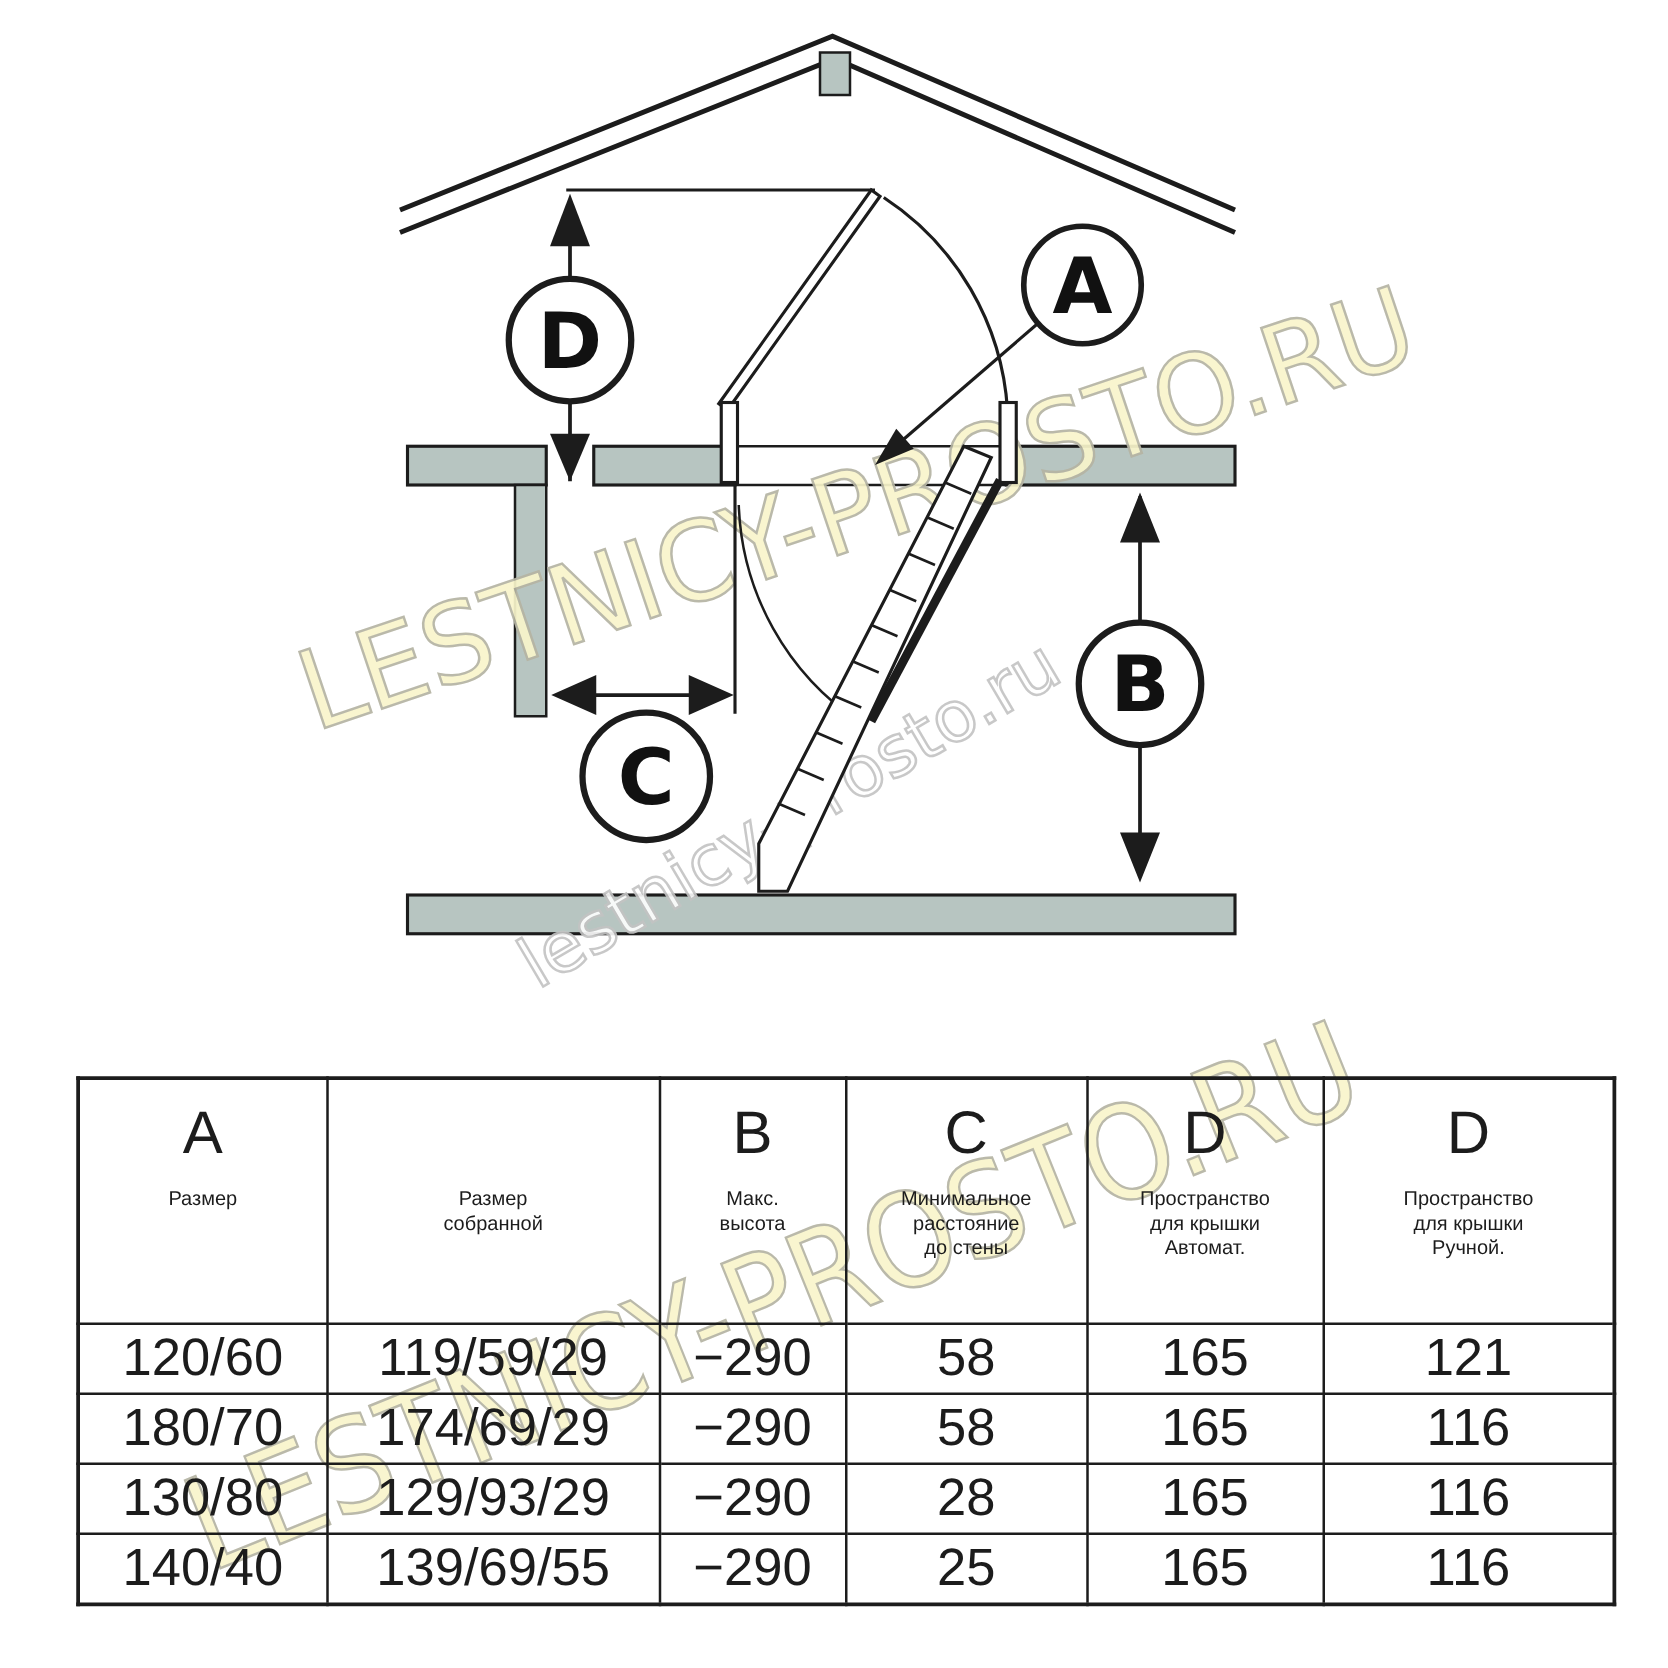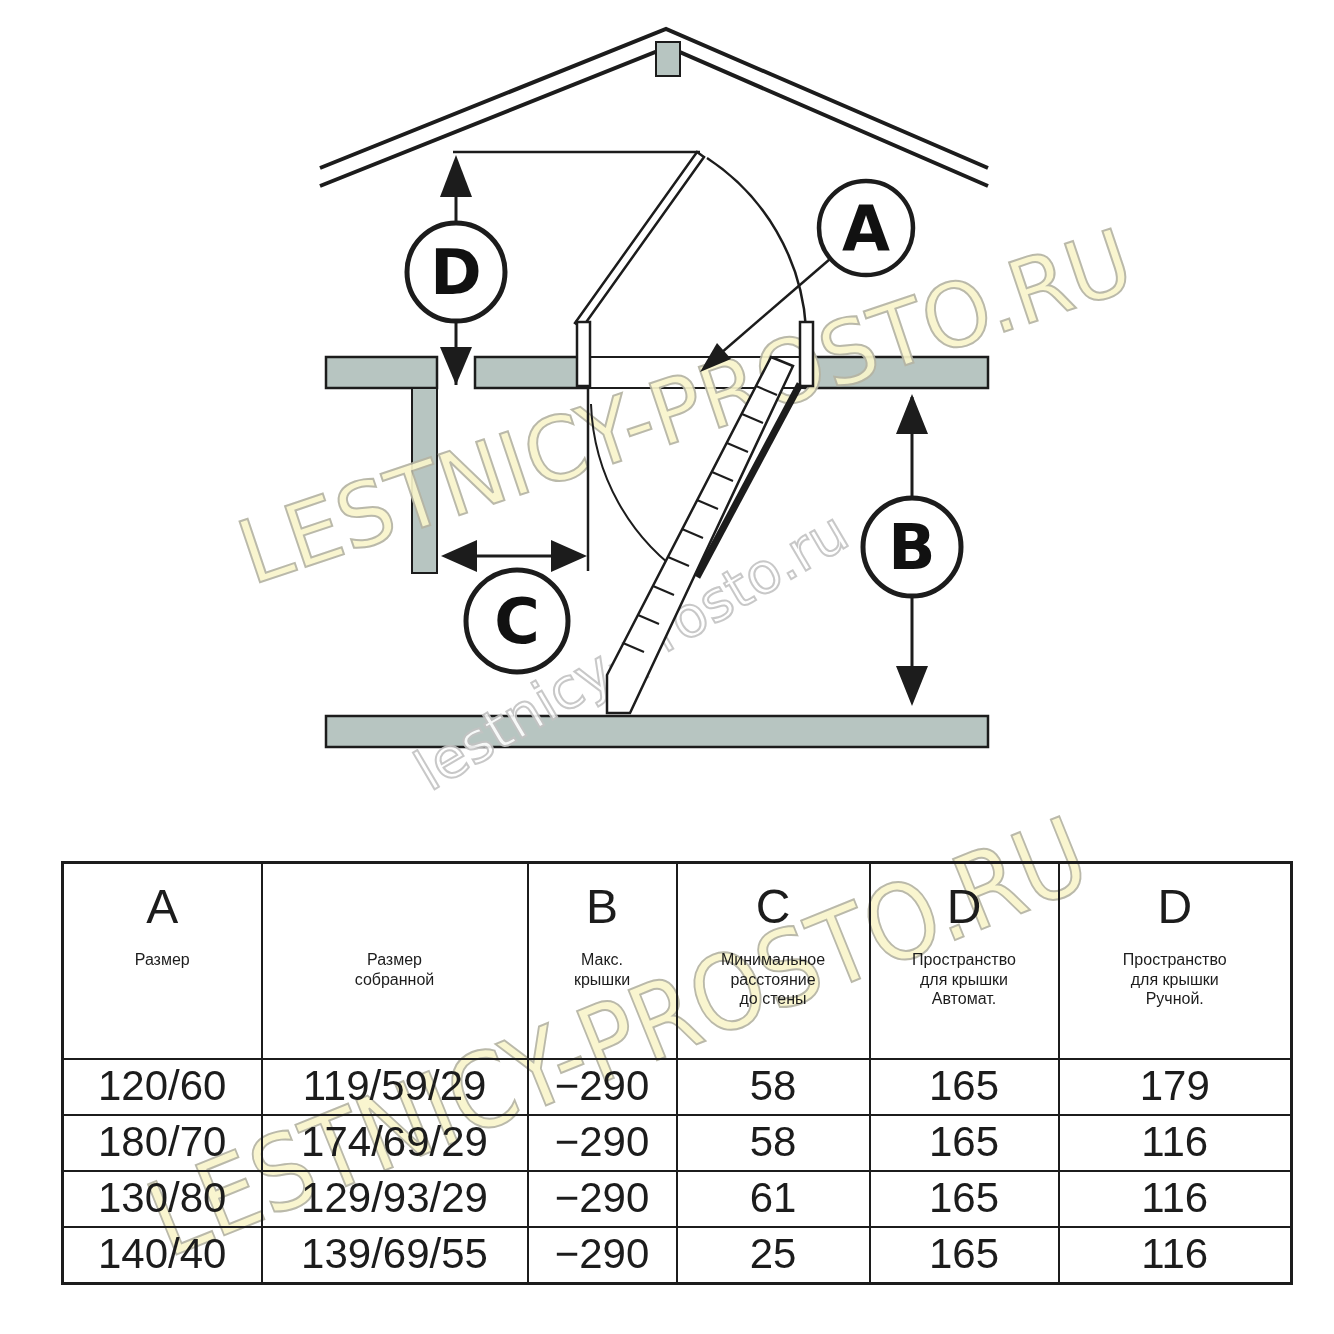--- a/index.html
+++ b/index.html
@@ -122,21 +122,21 @@
           <div class="hdr-title">Размер</div>
         </td>
         <td class="hdr">
           <div class="hdr-letter"></div>
           <div class="hdr-title">Размер
 собранной</div>
         </td>
         <td class="hdr">
           <div class="hdr-letter">B</div>
           <div class="hdr-title">Макс.
-крышки</div>
+высота</div>
         </td>
         <td class="hdr">
           <div class="hdr-letter">C</div>
           <div class="hdr-title">Минимальное
 расстояние
 до стены</div>
         </td>
         <td class="hdr">
           <div class="hdr-letter">D</div>
           <div class="hdr-title">Пространство
@@ -149,35 +149,35 @@
 для крышки
 Ручной.</div>
         </td>
       </tr>
       <tr>
         <td class="val">120/60</td>
         <td class="val">119/59/29</td>
         <td class="val">−290</td>
         <td class="val">58</td>
         <td class="val">165</td>
-        <td class="val">179</td>
+        <td class="val">121</td>
       </tr>
       <tr>
         <td class="val">180/70</td>
         <td class="val">174/69/29</td>
         <td class="val">−290</td>
         <td class="val">58</td>
         <td class="val">165</td>
         <td class="val">116</td>
       </tr>
       <tr>
         <td class="val">130/80</td>
         <td class="val">129/93/29</td>
         <td class="val">−290</td>
-        <td class="val">61</td>
+        <td class="val">28</td>
         <td class="val">165</td>
         <td class="val">116</td>
       </tr>
       <tr>
         <td class="val">140/40</td>
         <td class="val">139/69/55</td>
         <td class="val">−290</td>
         <td class="val">25</td>
         <td class="val">165</td>
         <td class="val">116</td>

